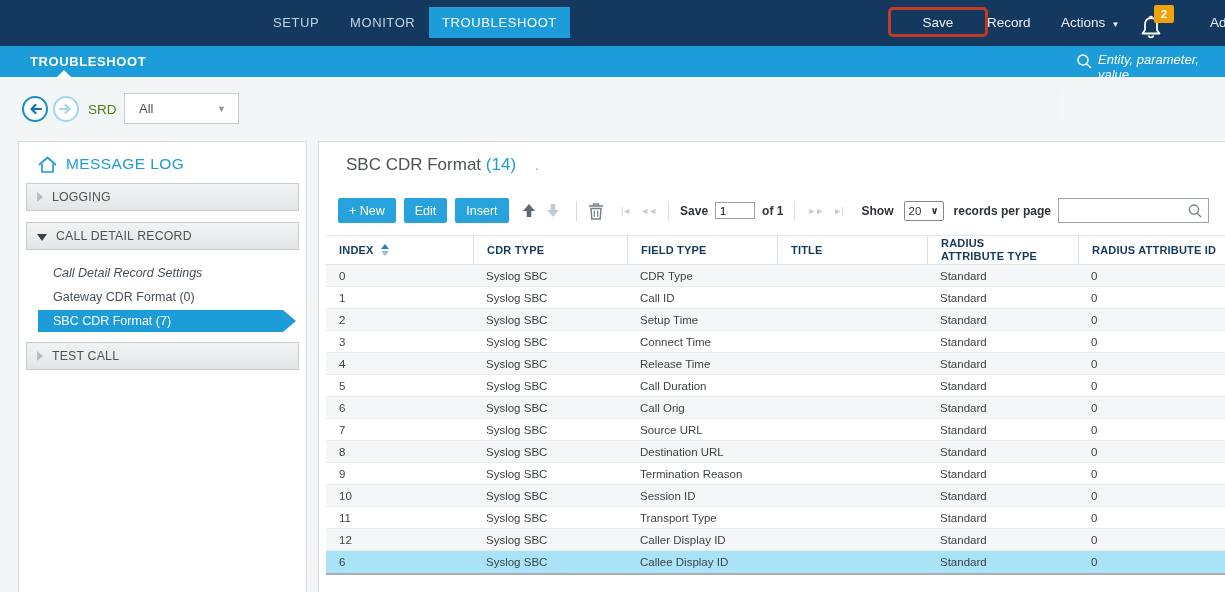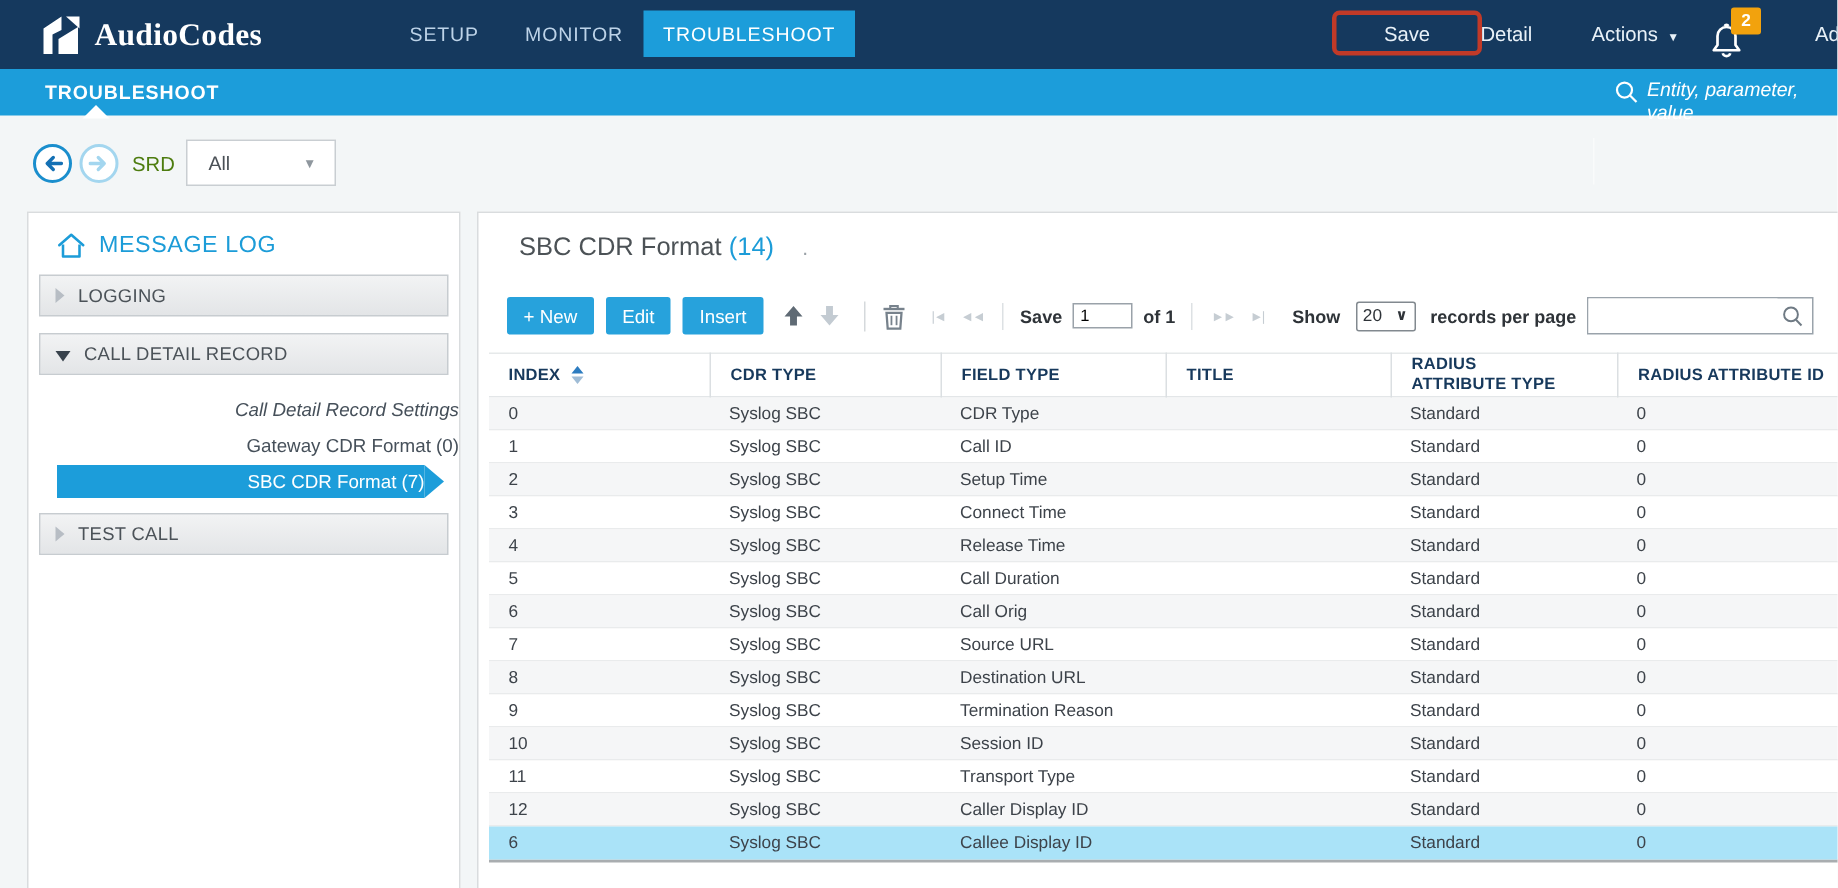--- a/index.html
+++ b/index.html
@@ -34,35 +34,35 @@
   .menubar-notch { position:absolute; left:55px; top:70px; width:0; height:0;
                    border-left:9px solid transparent; border-right:9px solid transparent; border-bottom:9px solid #ffffff; }
   .menubar-divider { position:absolute; left:1062px; top:46px; width:1px; height:31px; background:rgba(255,255,255,.5); }
   .gsearch-icon { position:absolute; left:1076px; top:53px; }
   .gsearch-text { position:absolute; left:1098px; top:52px; color:#fff; font-style:italic; font-size:13px; }
   
   .nav-circle { position:absolute; top:96px; width:26px; height:26px; border-radius:50%; display:flex; align-items:center; justify-content:center; background:#fff; cursor:pointer; }
   .back-circle { left:22px; border:2px solid #1a8ecd; }
   .fwd-circle  { left:53px; border:2px solid #a3d6ef; }
   .srd-label { position:absolute; left:88px; top:102px; font-size:13.5px; color:#4d7c0f; }
-  .srd-select { position:absolute; left:124px; top:93px; width:100px; height:31px; background:#fff; border:1px solid #c9ced2;
+  .srd-select { position:absolute; left:124px; top:93px; width:115px; height:31px; background:#fff; border:1px solid #c9ced2;
                 display:flex; align-items:center; cursor:pointer; }
   .srd-select .val { margin-left:14px; font-size:13px; color:#4a5056; }
   .srd-select .dd-caret { position:absolute; right:12px; font-size:9px; color:#8f979e; }
   
   .sidebar { position:absolute; left:18px; top:141px; width:289px; height:460px; background:#fff; border:1px solid #d9dcde; }
-  .sb-header { display:flex; gap:9px; padding:13px 0 10px 19px; cursor:pointer; }
+  .sb-header { display:flex; align-items:center; gap:9px; padding:13px 0 10px 19px; cursor:pointer; }
   .sb-header span { color:#1c9cd8; font-size:15.5px; letter-spacing:.4px; }
   .sb-group { height:28px; margin:0 7px 11px 7px; border:1px solid #c7ccd0; background:linear-gradient(#f2f3f4,#e3e5e7);
               display:flex; align-items:center; padding-left:10px; gap:9px; cursor:pointer; }
   .sb-group span.lbl { font-size:12.3px; color:#4b5258; letter-spacing:.2px; }
   .caret-right { width:0; height:0; border-top:5px solid transparent; border-bottom:5px solid transparent; border-left:6px solid #b7bdc4; }
   .caret-open { width:0; height:0; border-top:7px solid #39434d; border-left:5px solid transparent; border-right:5px solid transparent; margin-top:2px; }
   .sb-items { margin:12px 0 10px 0; }
-  .sb-item { height:22px; line-height:22px; margin-bottom:2px; padding-left:34px; font-size:12.5px; color:#46505a; cursor:pointer;text-align:right; }
+  .sb-item { height:22px; line-height:22px; margin-bottom:2px; padding-left:34px; font-size:12.5px; color:#46505a; cursor:pointer; }
   .sb-item.italic { font-style:italic; }
   .sb-item.selected { position:relative; margin-left:19px; padding-left:15px; width:245px; background:#1c9dda; color:#fff; }
   .sb-item.selected::after { content:""; position:absolute; right:-13px; top:0; width:0; height:0;
                              border-top:11px solid transparent; border-bottom:11px solid transparent; border-left:13px solid #1c9dda; }
   
   .main { position:absolute; left:318px; top:141px; width:910px; height:460px; background:#fff; border:1px solid #d9dcde; }
   .page-title { position:absolute; left:27px; top:13px; font-size:17px; color:#4c5256; }
   .page-title .count { color:#1c9cd8; }
   .page-title .dot { color:#9aa1a7; margin-left:14px; font-size:14px; }
   .toolbar { position:absolute; left:0; top:56px; width:100%; height:27px; }
@@ -98,36 +98,28 @@
   .trow.odd { background:#ffffff; }
   .trow.selected { background:#aae3f8; }
   .trow:last-child { border-bottom:none; }
   .cell { padding-left:13px; white-space:nowrap; overflow:hidden; }
   .c0 { width:147px; } .c1 { width:154px; } .c2 { width:150px; } .c3 { width:150px; } .c4 { width:151px; } .c5 { flex:1; }
 </style>
 </head>
 <body>
 
 <div class="topbar">
-  <div class="brand">
-    <svg width="30" height="28" viewBox="0 0 30 28">
-      <path d="M3,27 V10 L15,2 V11 L9,14 V27 Z" fill="#ffffff"></path>
-      <path d="M13,27 V17 L26,9 V27 Z" fill="#ffffff"></path>
-      <path d="M18,2 H27 V10 Z" fill="#ffffff"></path>
-    </svg>
-    <span class="brand-text">AudioCodes</span>
-  </div>
   <span class="topnav-link" style="left:273px">SETUP</span>
   <span class="topnav-link" style="left:350px">MONITOR</span>
   <div class="topnav-active">TROUBLESHOOT</div>
 
   <div class="save-wrap">
     <span class="topaction">Save</span>
   </div>
-  <span class="topaction reset">Detail</span>
+  <span class="topaction reset">Record</span>
   <span class="topaction actions"><span>Actions</span><span class="caret" style="font-size:8px">&nbsp;▼</span></span>
 
   <div class="bell-wrap">
     <svg class="bell-svg" width="26" height="28" viewBox="0 0 26 28">
       <path d="M13 5 C9.7 5 7 7.6 7 11 L7 17 L4.5 20.5 L21.5 20.5 L19 17 L19 11 C19 7.6 16.3 5 13 5 Z" fill="none" stroke="#ffffff" stroke-width="1.8" stroke-linejoin="round"></path>
       <path d="M10.5 22.5 a2.6 2.6 0 0 0 5 0" fill="none" stroke="#ffffff" stroke-width="1.8"></path>
       <path d="M11.8 4.4 a1.3 1.3 0 0 1 2.4 0" fill="none" stroke="#ffffff" stroke-width="1.8"></path>
     </svg>
     <span class="bell-badge">2</span>
   </div>

